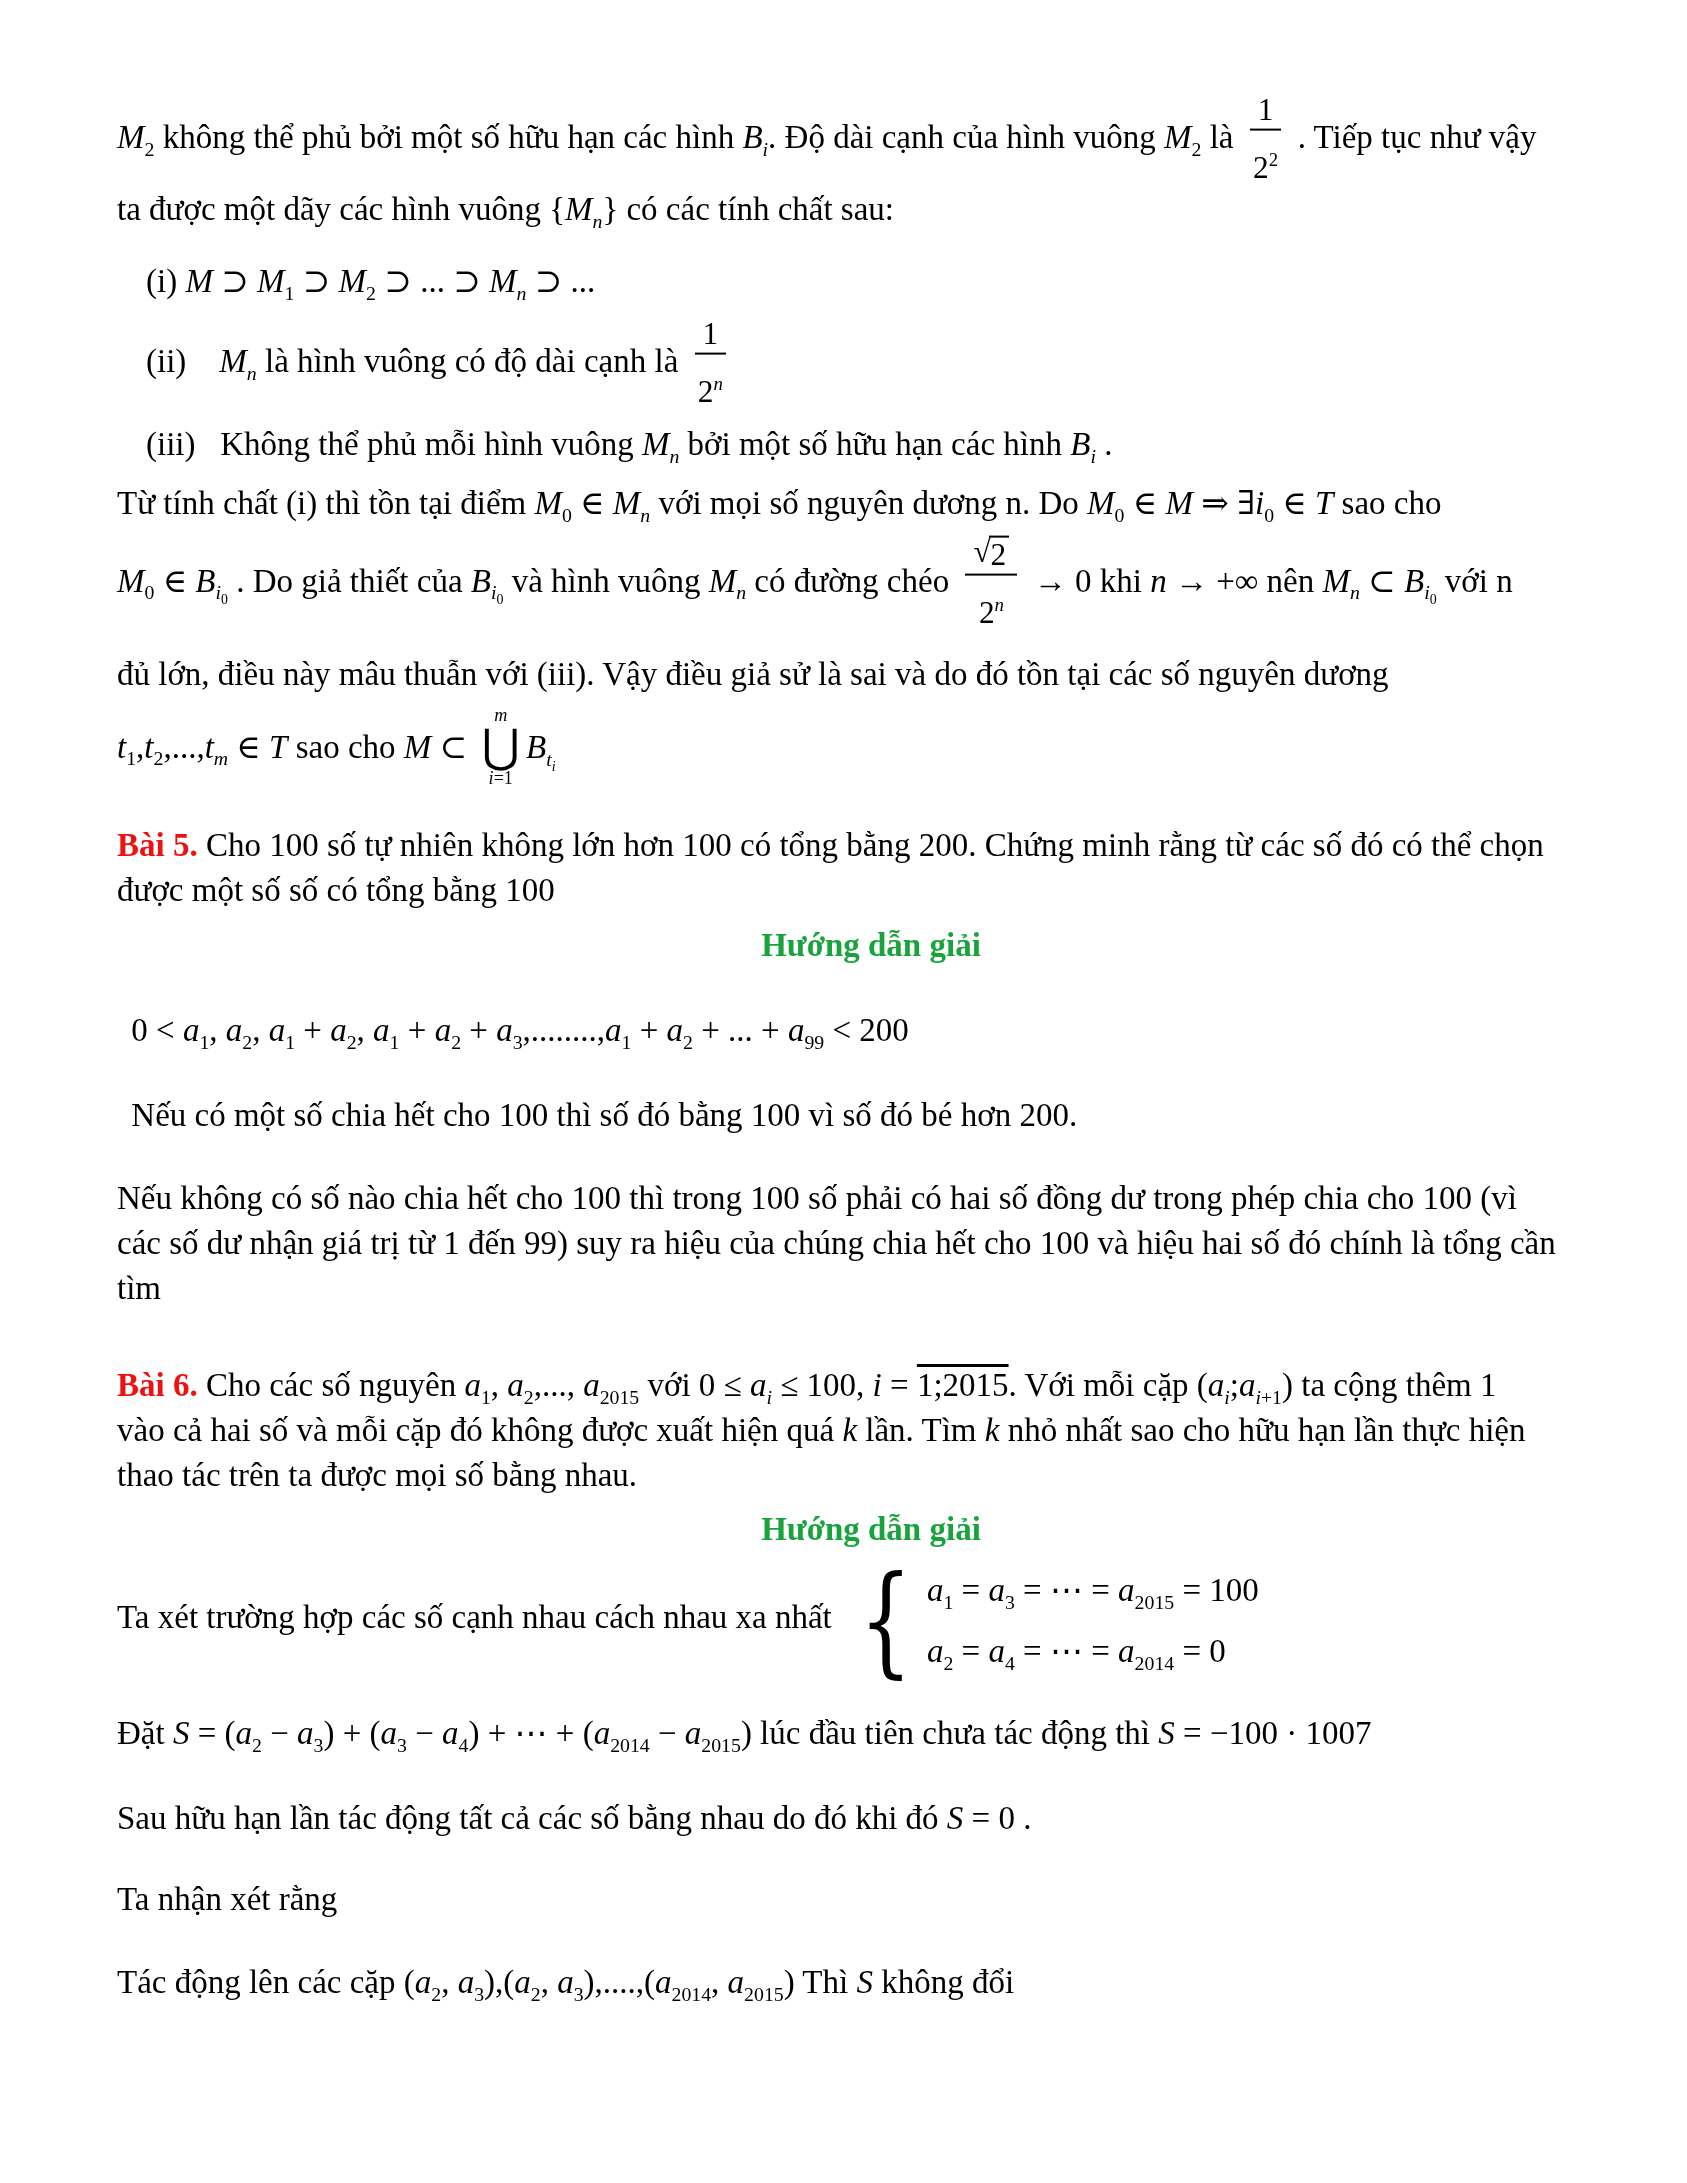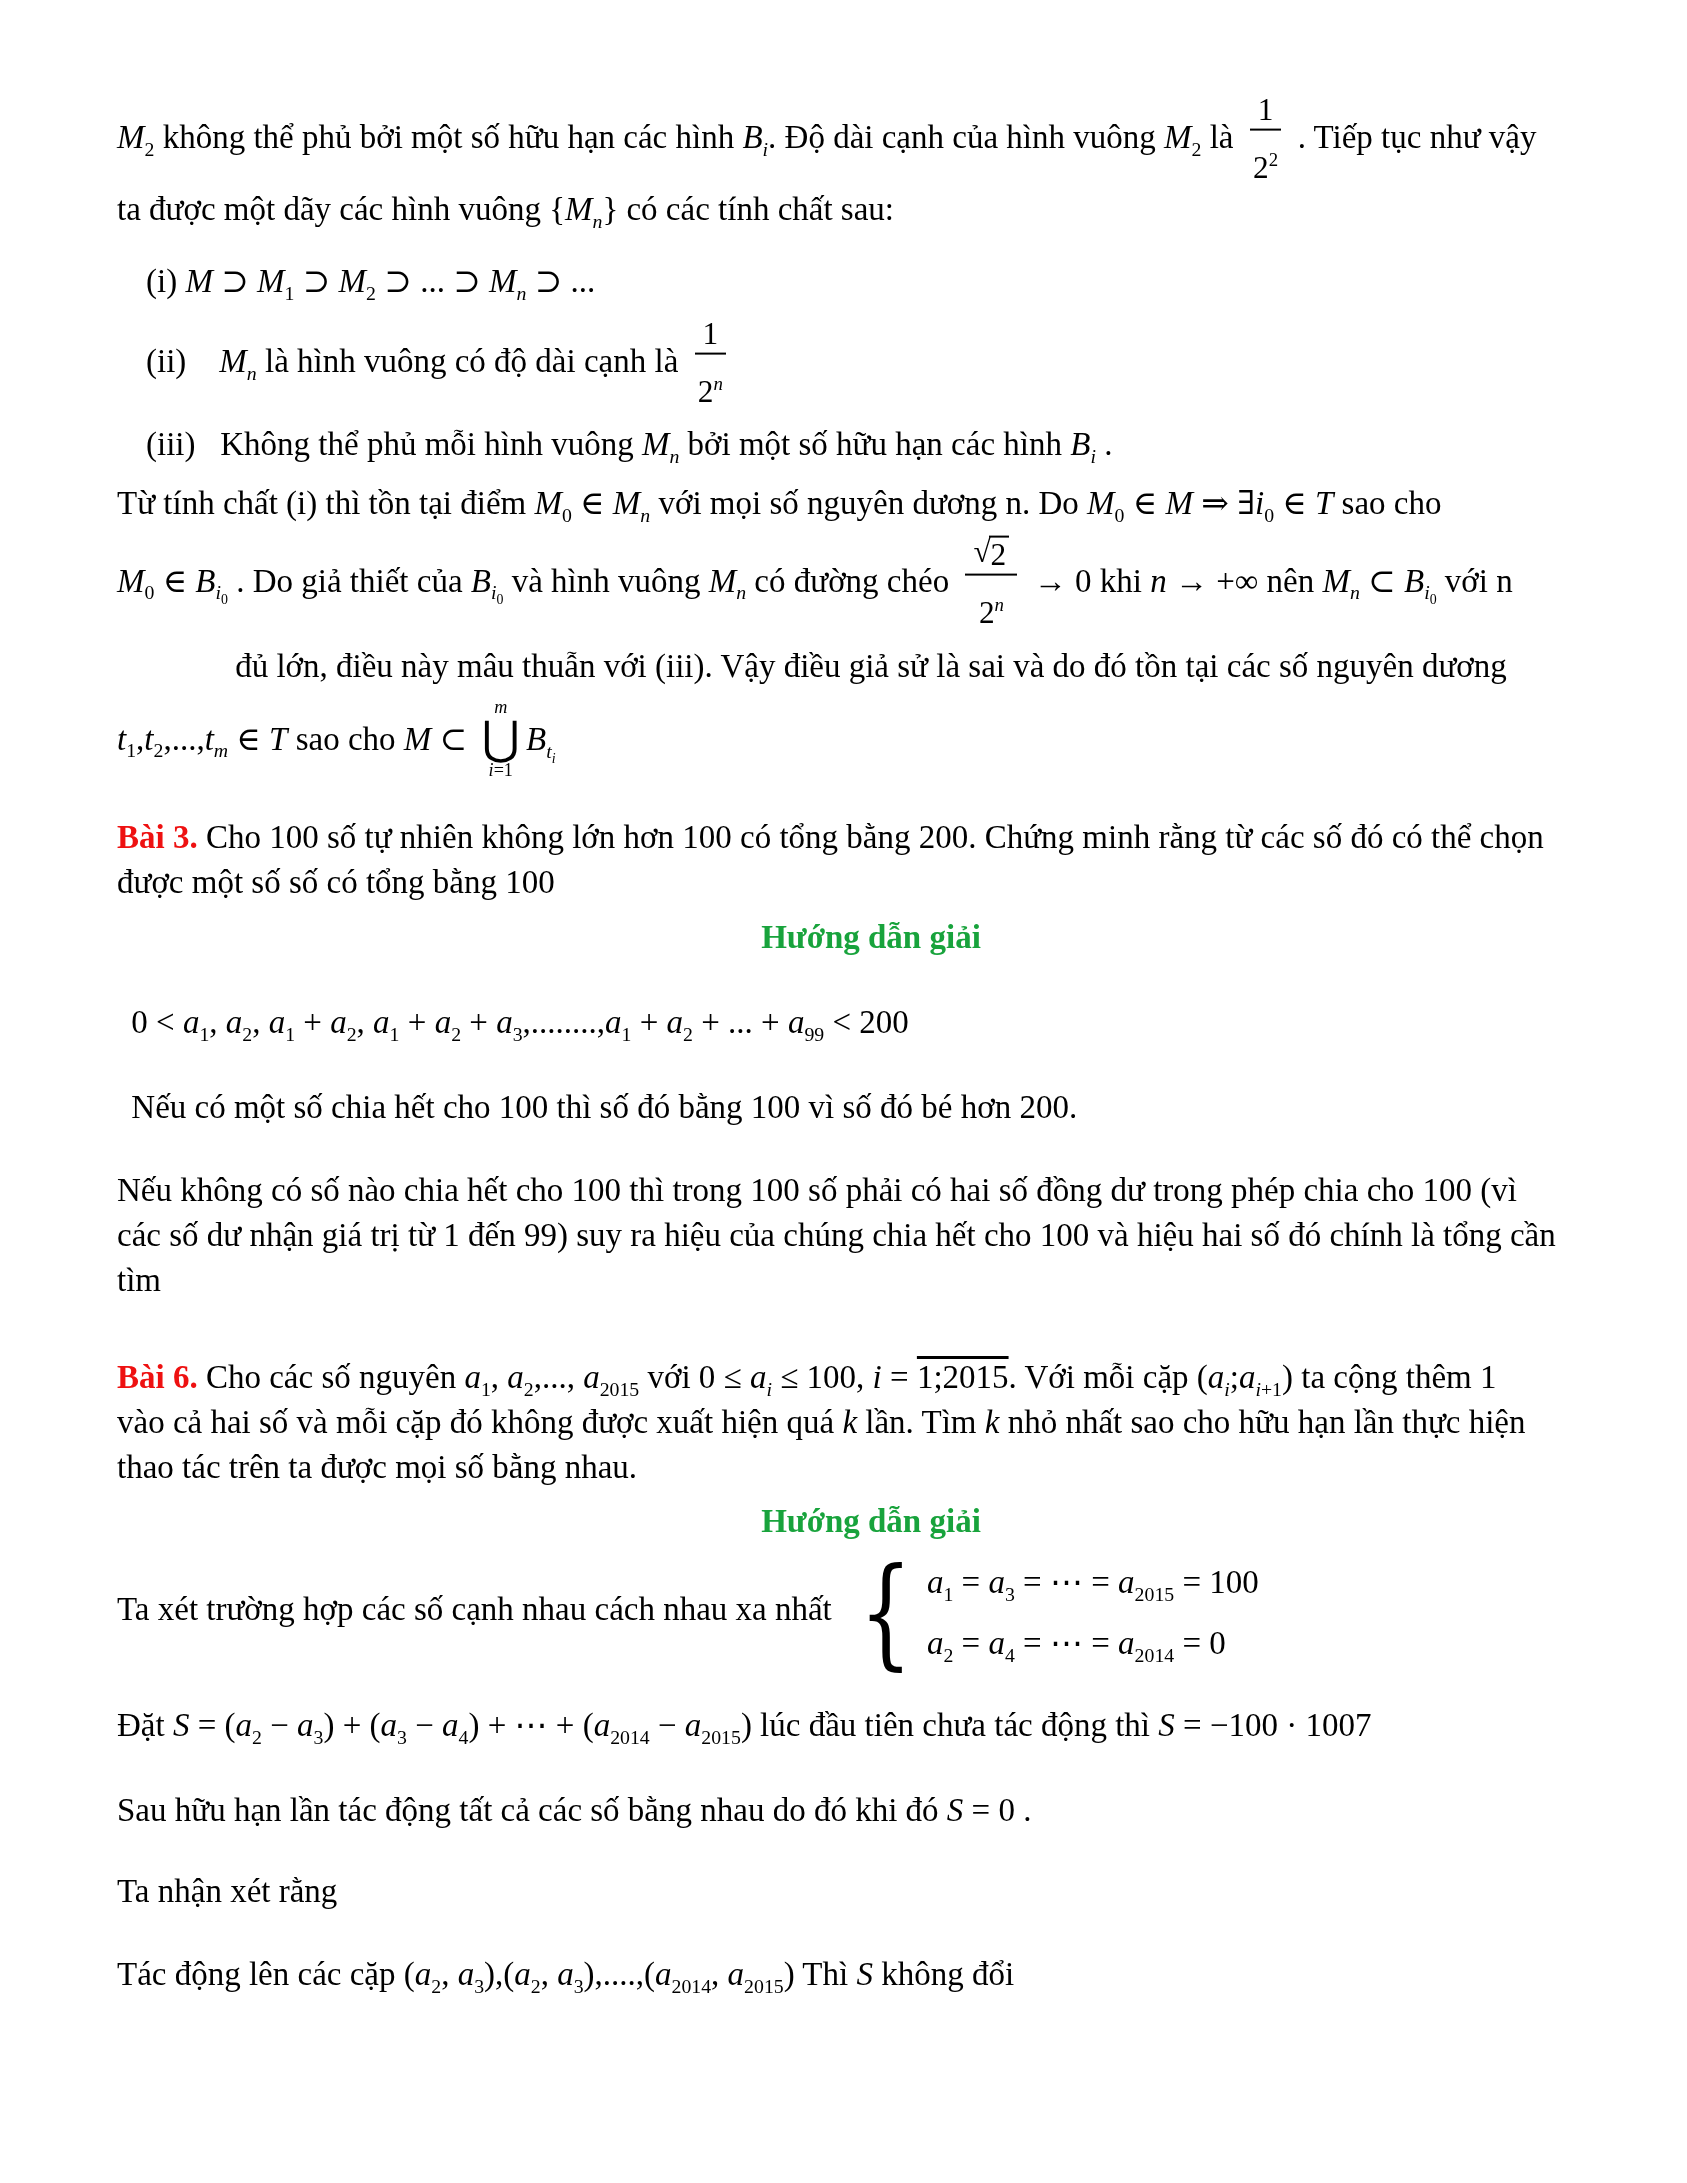--- a/index.html
+++ b/index.html
@@ -44,21 +44,21 @@
     transform: scaleX(0.7); margin-right: 3.2px; font-family: "DejaVu Serif", serif;
   }
   .cases .crows { display: inline-flex; flex-direction: column; row-gap: 16px; text-align: left; }
   
   #p1, #p2, #p3 { margin-left: 29px; }
   #p1 { margin-top: 27px; }
   #p2 { margin-top: 14.3px; font-family: Liberation Serif, serif; }
   #p3 { margin-top: 11px; }
   #p4 { margin-top: 14.3px; }
   #p5 { margin-top: 10px; }
-  #p6 { margin-top: 12px; text-align: center; }
+  #p6 { margin-top: 20px; }
   #p7 { margin-top: 12.7px; }
   #p8 { margin-top: 32px; }
   #p9 { margin-top: 9.5px; text-align: center; }
   #p10 { margin-top: 11px; margin-left: 14.3px; }
   #p11 { margin-top: 37px; margin-left: 14.3px; }
   #p12 { margin-top: 40px; margin-left: 14.3px; }
   #p13 { margin-top: 41px; margin-left: 14.3px; }
   #p14 { margin-top: 38px; }
   #p15 { margin-top: 52px; }
   #p16 { margin-top: 9.5px; text-align: center; }
@@ -89,21 +89,21 @@
             <span class="rdc">2</span>
           </span></span>
         <span class="den"><span>2</span><sup><i class="mv">n</i></sup></span>
       </span><span> → 0 khi </span><i class="mv">n</i><span> → +∞ nên </span><i class="mv">M</i><sub><i class="mv">n</i></sub><span> ⊂ </span><i class="mv">B</i><sub><i class="mv">i</i><sub>0</sub></sub><span> với n</span></div>
   <div class="para" id="p6"><span>đủ lớn, điều này mâu thuẫn với (iii). Vậy điều giả sử là sai và do đó tồn tại các số nguyên dương</span></div>
   <div class="para" id="p7"><i class="mv">t</i><sub>1</sub><span>,</span><i class="mv">t</i><sub>2</sub><span>,...,</span><i class="mv">t</i><sub><i class="mv">m</i></sub><span> ∈ </span><i class="mv">T</i><span> sao cho </span><i class="mv">M</i><span> ⊂ </span><span class="bigop">
         <span class="blim"><i class="mv">m</i></span>
         <span class="bop">⋃</span>
         <span class="blim"><i class="mv">i</i><span>=1</span></span>
       </span><i class="mv">B</i><sub><i class="mv">t</i><sub><i class="mv">i</i></sub></sub></div>
-  <div class="para" id="p8"><b class="c-red">Bài 3.</b><span> Cho 100 số tự nhiên không lớn hơn 100 có tổng bằng 200. Chứng minh rằng từ các số đó có thể chọn</span><br><span>được một số số có tổng bằng 100</span></div>
+  <div class="para" id="p8"><b class="c-red">Bài 5.</b><span> Cho 100 số tự nhiên không lớn hơn 100 có tổng bằng 200. Chứng minh rằng từ các số đó có thể chọn</span><br><span>được một số số có tổng bằng 100</span></div>
   <div class="para" id="p9"><b class="c-green">Hướng dẫn giải</b></div>
   <div class="para" id="p12"><span>0 &lt; </span><i class="mv">a</i><sub>1</sub><span>, </span><i class="mv">a</i><sub>2</sub><span>, </span><i class="mv">a</i><sub>1</sub><span> + </span><i class="mv">a</i><sub>2</sub><span>, </span><i class="mv">a</i><sub>1</sub><span> + </span><i class="mv">a</i><sub>2</sub><span> + </span><i class="mv">a</i><sub>3</sub><span>,........,</span><i class="mv">a</i><sub>1</sub><span> + </span><i class="mv">a</i><sub>2</sub><span> + ... + </span><i class="mv">a</i><sub>99</sub><span> &lt; 200</span></div>
   <div class="para" id="p13"><span>Nếu có một số chia hết cho 100 thì số đó bằng 100 vì số đó bé hơn 200.</span></div>
   <div class="para" id="p14"><span>Nếu không có số nào chia hết cho 100 thì trong 100 số phải có hai số đồng dư trong phép chia cho 100 (vì</span><br><span>các số dư nhận giá trị từ 1 đến 99) suy ra hiệu của chúng chia hết cho 100 và hiệu hai số đó chính là tổng cần</span><br><span>tìm</span></div>
   <div class="para" id="p15"><b class="c-red">Bài 6.</b><span> Cho các số nguyên </span><i class="mv">a</i><sub>1</sub><span>, </span><i class="mv">a</i><sub>2</sub><span>,..., </span><i class="mv">a</i><sub>2015</sub><span> với 0 ≤ </span><i class="mv">a</i><sub><i class="mv">i</i></sub><span> ≤ 100, </span><i class="mv">i</i><span> = </span><span class="ovl">1;2015</span><span>. Với mỗi cặp (</span><i class="mv">a</i><sub><i class="mv">i</i></sub><span>;</span><i class="mv">a</i><sub><i class="mv">i</i><span>+1</span></sub><span>) ta cộng thêm 1</span><br><span>vào cả hai số và mỗi cặp đó không được xuất hiện quá </span><i class="mv">k</i><span> lần. Tìm </span><i class="mv">k</i><span> nhỏ nhất sao cho hữu hạn lần thực hiện</span><br><span>thao tác trên ta được mọi số bằng nhau.</span></div>
   <div class="para" id="p16"><b class="c-green">Hướng dẫn giải</b></div>
   <div class="para" id="p17"><span>Ta xét trường hợp các số cạnh nhau cách nhau xa nhất </span><span class="cases">
         <span class="brace">{</span>
         <span class="crows">
           <span class="crow"><i class="mv">a</i><sub>1</sub><span> = </span><i class="mv">a</i><sub>3</sub><span> = ⋯ = </span><i class="mv">a</i><sub>2015</sub><span> = 100</span></span>

